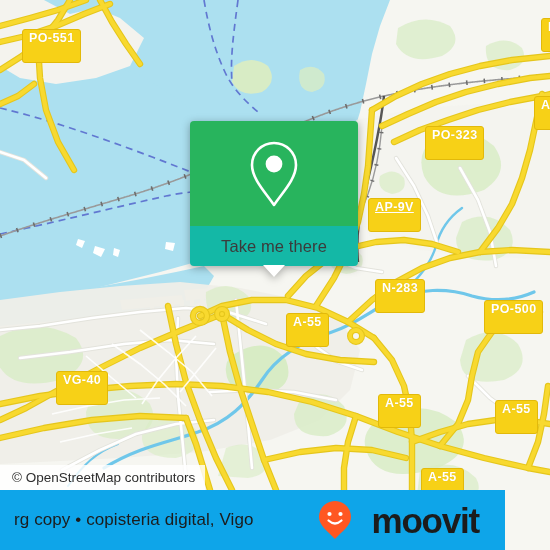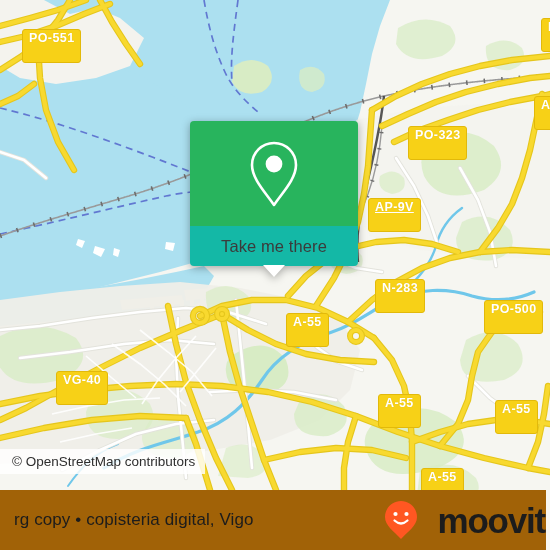--- a/index.html
+++ b/index.html
@@ -84,46 +84,46 @@
     width: 0; height: 0;
     border-left: 11px solid transparent;
     border-right: 11px solid transparent;
     border-top: 12px solid #ffffff;
   }
 
   
   #attribution {
     position: absolute;
     left: 0;
-    top: 449px;
+    top: 465px;
     height: 25px;
     background: rgba(255,255,255,0.82);
     display: flex;
     align-items: center;
     padding: 0 10px 0 12px;
     z-index: 30;
     box-sizing: border-box;
   }
   #attribution-text {
     font-size: 13.5px;
     color: #2e2e2e;
     font-family: "Liberation Sans", sans-serif;
   }
 
   
   #footer {
     position: absolute;
     left: 0; top: 490px;
-    width: 546px;
+    width: 505px;
     height: 60px;
-    background: #a16207;
+    background: #0ea5e9;
     display: flex;
     align-items: center;
     justify-content: space-between;
-    padding: 0 1px 0 14px;
+    padding: 0 26px 0 14px;
     box-sizing: border-box;
     z-index: 50;
   }
   #footer-title {
     font-size: 17px;
     color: #1c1c1c;
     font-family: "Liberation Sans", sans-serif;
     letter-spacing: .1px;
   }
   #brand {
@@ -341,21 +341,21 @@
           <path d="M 52,414 L 88,406 L 124,400 L 160,398"></path>
           <path d="M 60,442 L 96,434 L 132,428"></path>
         </g>
 
       </g>
     </svg>
   </div>
 
   <div class="shield" style="left:22px;  top:29px;">PO-551</div>
   <div class="shield" style="left:541px; top:18px;">PO-3</div>
-  <div class="shield" style="left:408px; top:126px;">PO-323</div>
+  <div class="shield" style="left:425px; top:126px;">PO-323</div>
   <div class="shield" style="left:534px; top:96px;">AP-</div>
   <div class="shield" style="left:368px; top:198px;text-decoration:underline;">AP-9V</div>
   <div class="shield" style="left:375px; top:279px;">N-283</div>
   <div class="shield" style="left:484px; top:300px;">PO-500</div>
   <div class="shield" style="left:286px; top:313px;">A-55</div>
   <div class="shield" style="left:56px;  top:371px;">VG-40</div>
   <div class="shield" style="left:378px; top:394px;">A-55</div>
   <div class="shield" style="left:495px; top:400px;">A-55</div>
   <div class="shield" style="left:421px; top:468px;">A-55</div>
 

